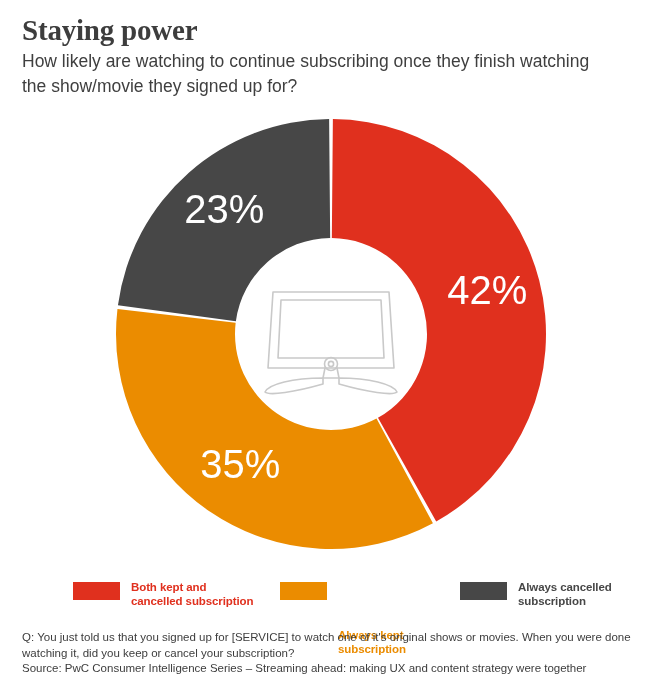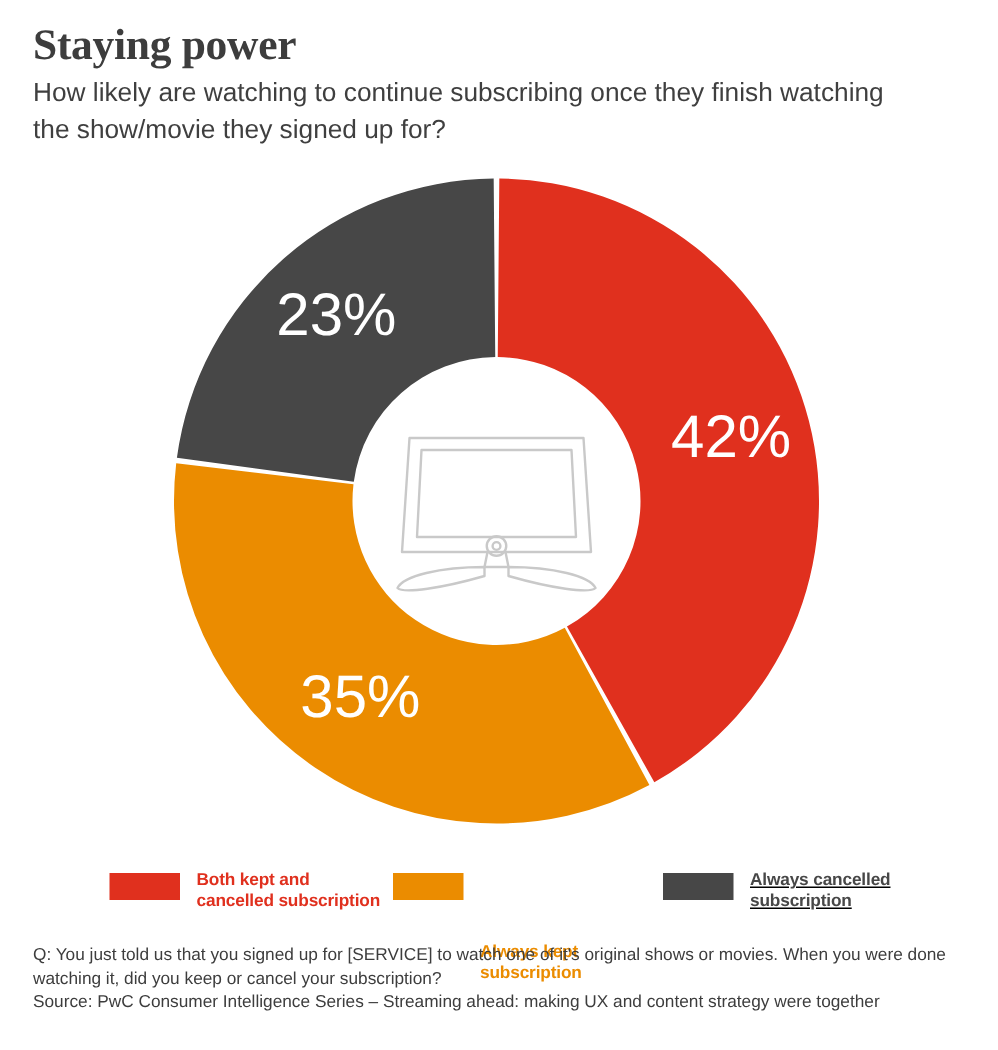--- a/index.html
+++ b/index.html
@@ -76,23 +76,23 @@
     top: 580px;
     width: 560px;
     display: flex;
     align-items: flex-start;
   }
   .legend-item {
     display: flex;
     align-items: flex-start;
     gap: 11px;
   }
-  .legend-item.li-0 { width: 189px; }
+  .legend-item.li-0 { width: 207px; }
   .legend-item.li-1 { width: 180px; }
-  .legend-item.li-2 { width: 173px; text-decoration: underline; }
+  .legend-item.li-2 { width: 173px; }
   .legend-swatch {
     width: 47px;
     height: 18px;
     flex: 0 0 47px;
     margin-top: 2px;
   }
   .legend-label {
     font-family: "Liberation Sans", sans-serif;
     font-size: 11.5px;
     font-weight: bold;

